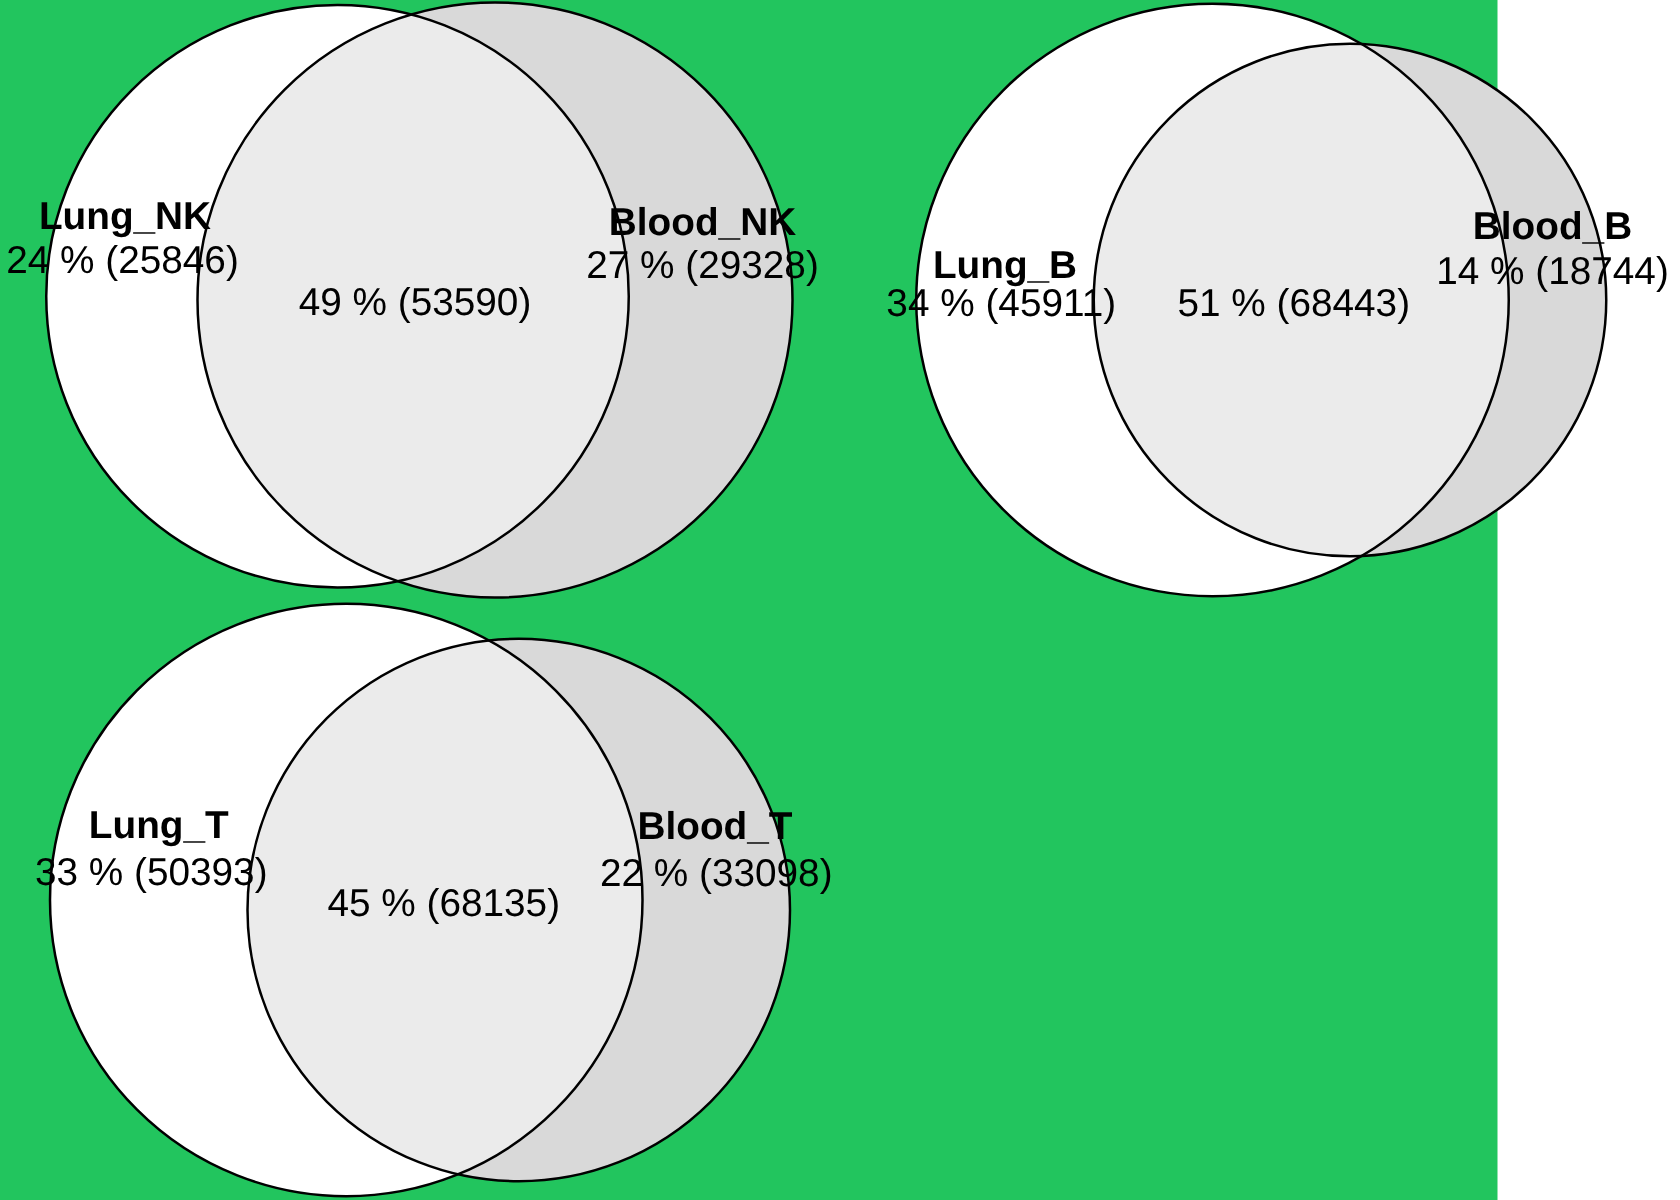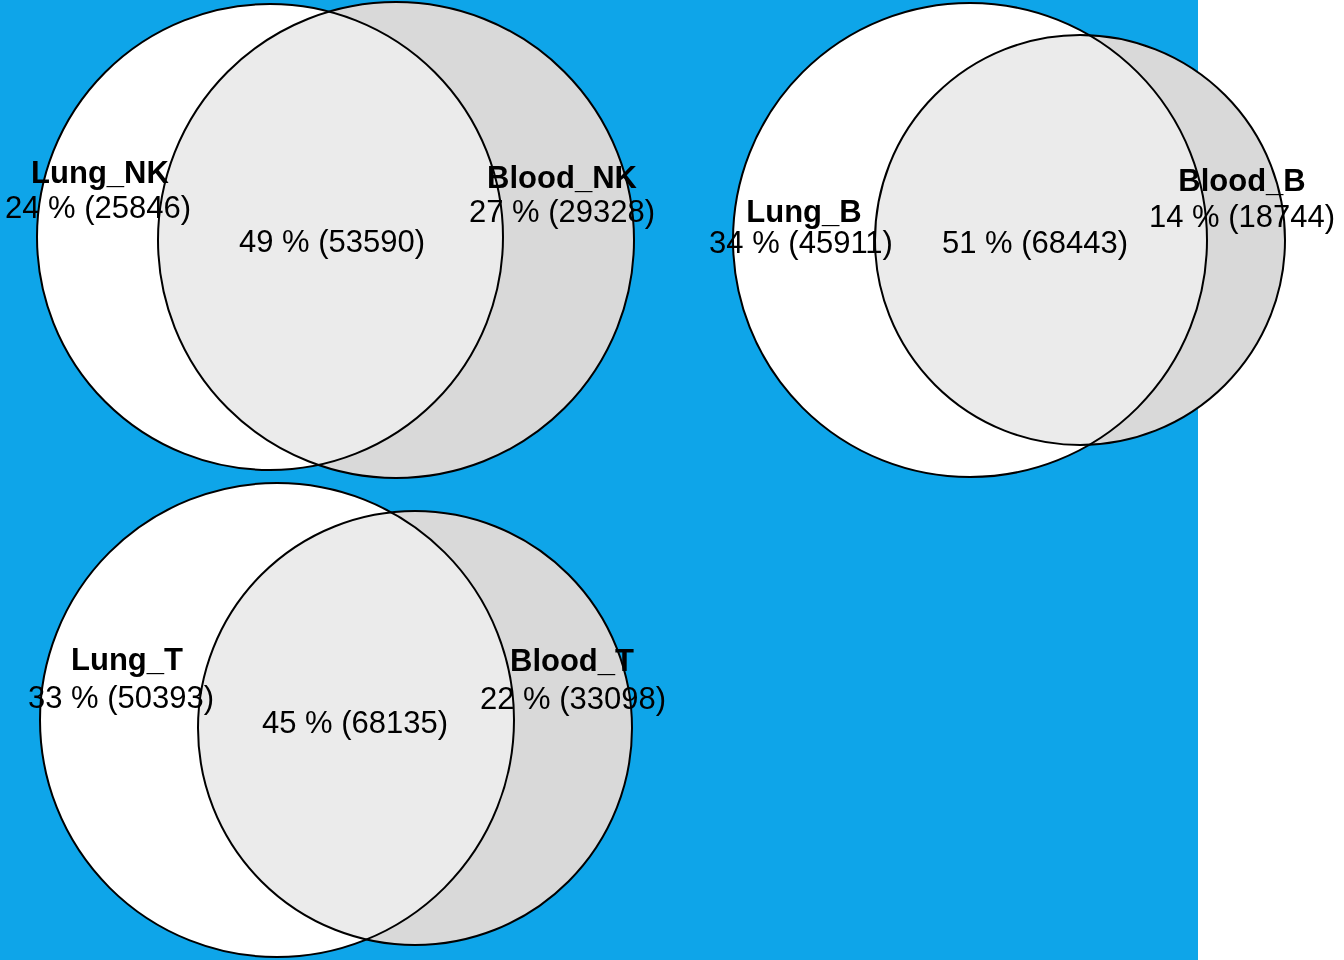--- a/index.html
+++ b/index.html
@@ -7,21 +7,21 @@
     padding: 0;
     background: #ffffff;
     width: 1344px;
     height: 960px;
     overflow: hidden;
   }
   .canvas {
     position: relative;
     width: 1198px;
     height: 960px;
-    background: #0ea5e9;
+    background: #22c55e;
   }
   svg text {
     font-family: "Liberation Sans", sans-serif;
     font-size: 31px;
     fill: #000000;
     text-anchor: middle;
   }
   svg text.set-name {
     font-weight: bold;
   }

